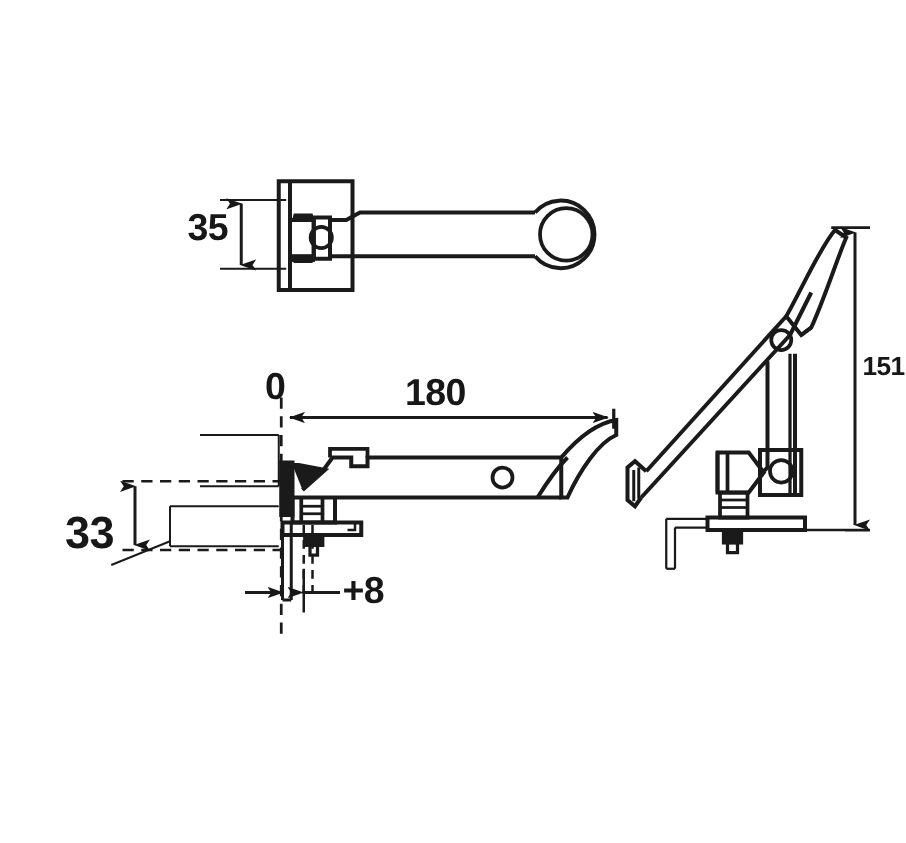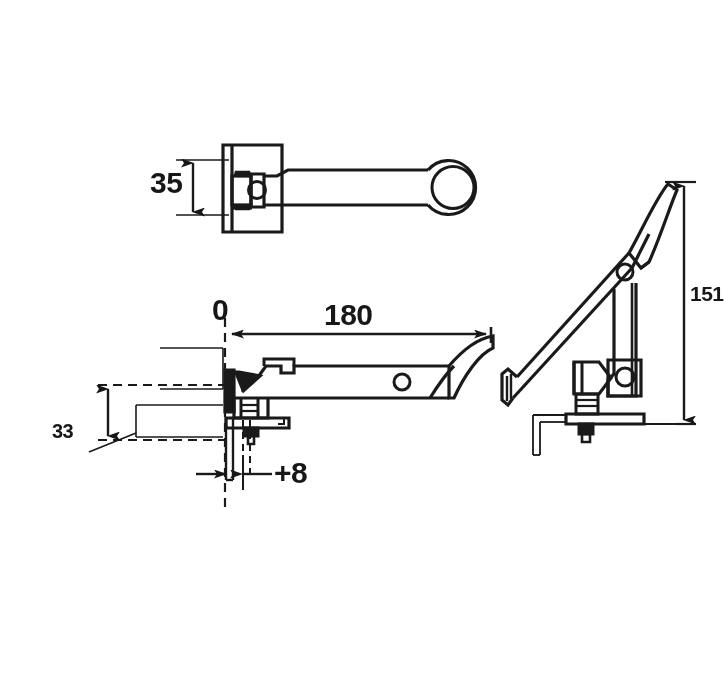--- a/index.html
+++ b/index.html
@@ -32,21 +32,21 @@
     font-weight: bold;
     color: #171717;
     white-space: nowrap;
     line-height: 1;
     letter-spacing: -0.5px;
   }
   .dim-35  { left: 114px; top: 168px; font-size: 30px; }
   .dim-151 { left: 654px; top: 283px; font-size: 21px; }
   .dim-0   { left: 176px; top: 295px; font-size: 30px; }
   .dim-180 { left: 288px; top: 300px; font-size: 30px; }
-  .dim-33  { left: 16px;  top: 421px; font-size: 20px; }
+  .dim-33  { left: 16px;  top: 408px; font-size: 36px; }
   .dim-8   { left: 238px; top: 458px; font-size: 30px; }
 </style>
 </head>
 <body>
 
 <div id="drawing-root">
 
   <svg class="cad" viewBox="0 0 725 674">
     <defs>
       <marker id="arrHeadR" markerWidth="13" markerHeight="9" refX="12" refY="4.5" orient="auto" markerUnits="userSpaceOnUse">

